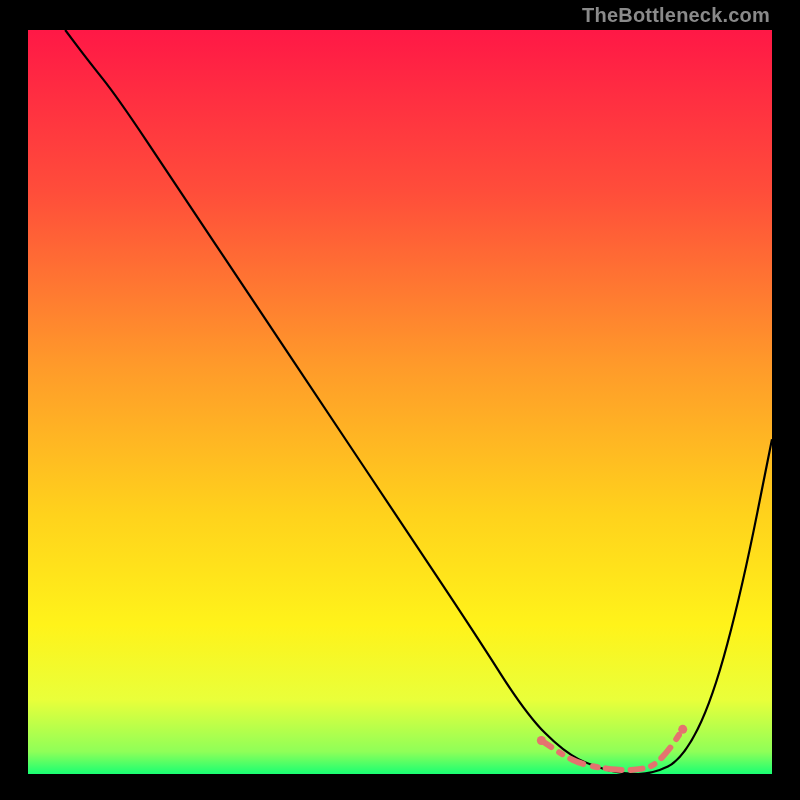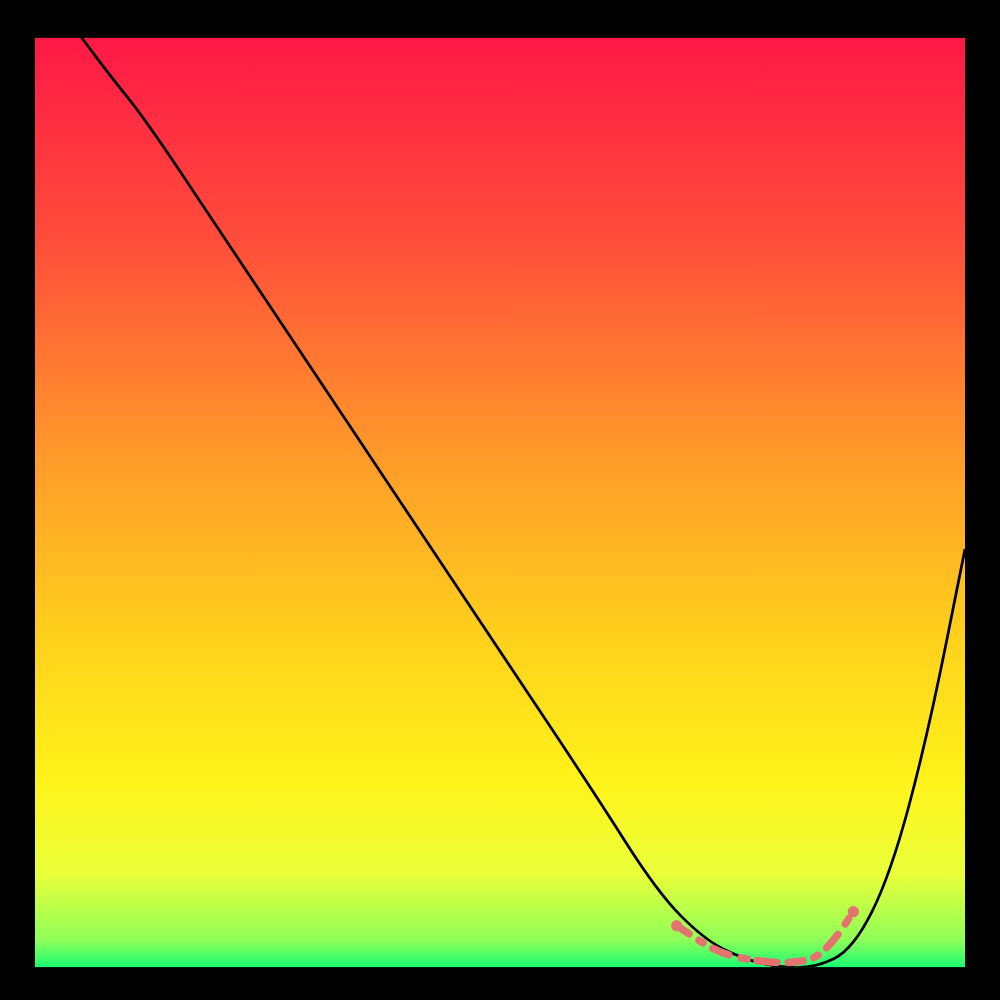--- a/index.html
+++ b/index.html
@@ -37,20 +37,21 @@
     letter-spacing: 0.2px;
     user-select: none;
   }
   svg { display: block; }
 </style>
 </head>
 <body>
 
 <div class="frame">
 
+  <div class="watermark">TheBottleneck.com</div>
 
   <div class="plot-area">
     <svg id="chart-svg" width="744" height="744" viewBox="0 0 744 744">
       <defs>
         <linearGradient id="bg-grad" x1="0" y1="0" x2="0" y2="1">
             <stop offset="0%" stop-color="#ff1846"></stop>
             <stop offset="22%" stop-color="#ff4e3a"></stop>
             <stop offset="45%" stop-color="#ff9a2a"></stop>
             <stop offset="65%" stop-color="#ffd21c"></stop>
             <stop offset="80%" stop-color="#fff31a"></stop>

